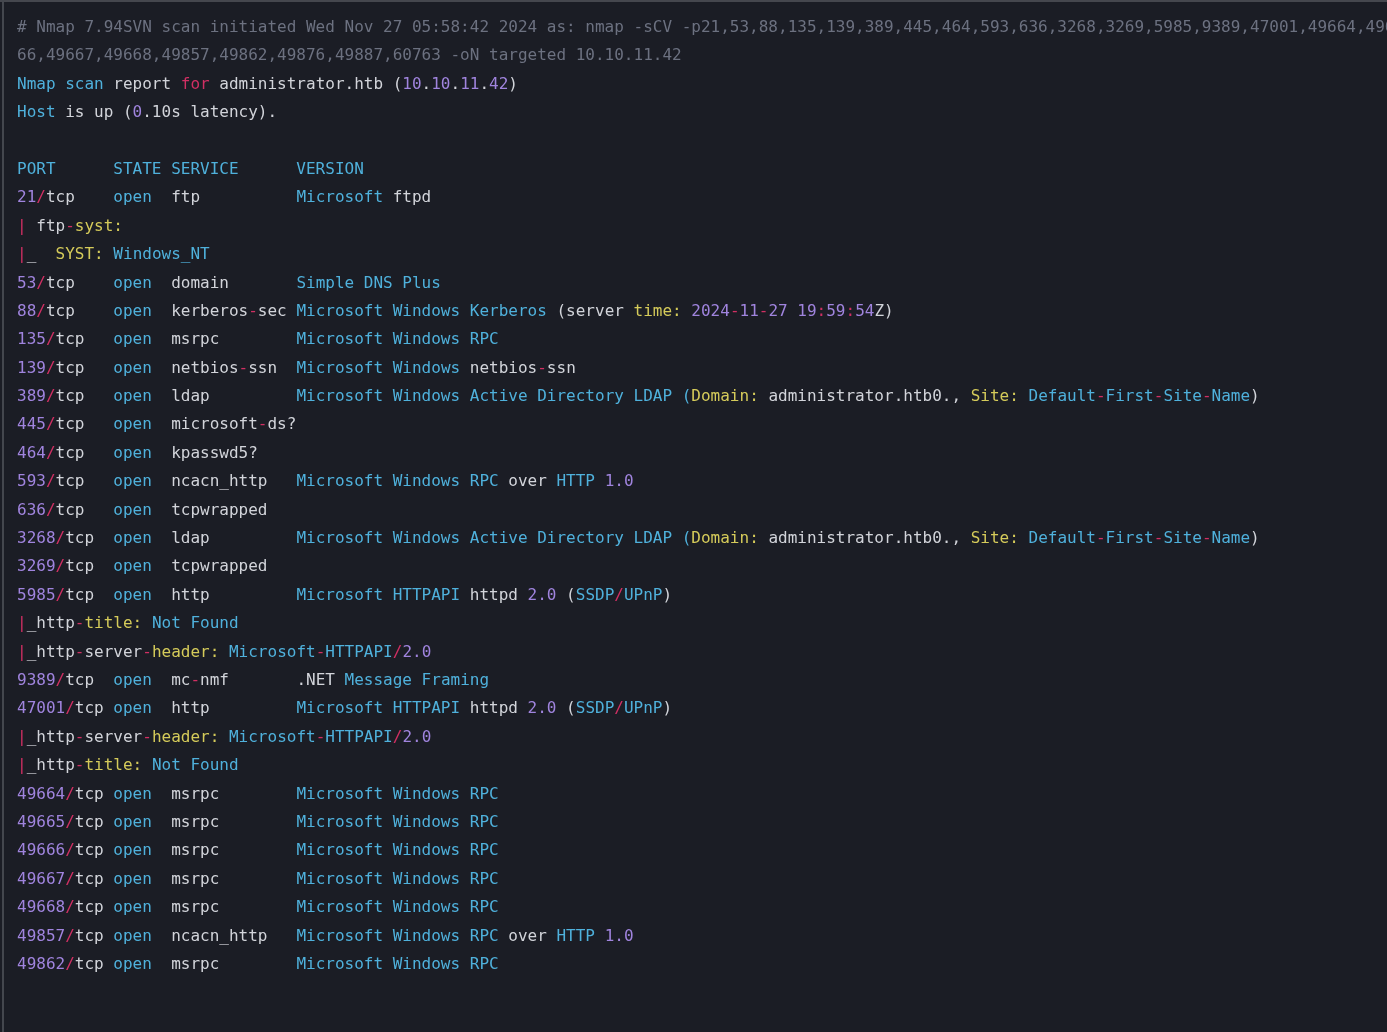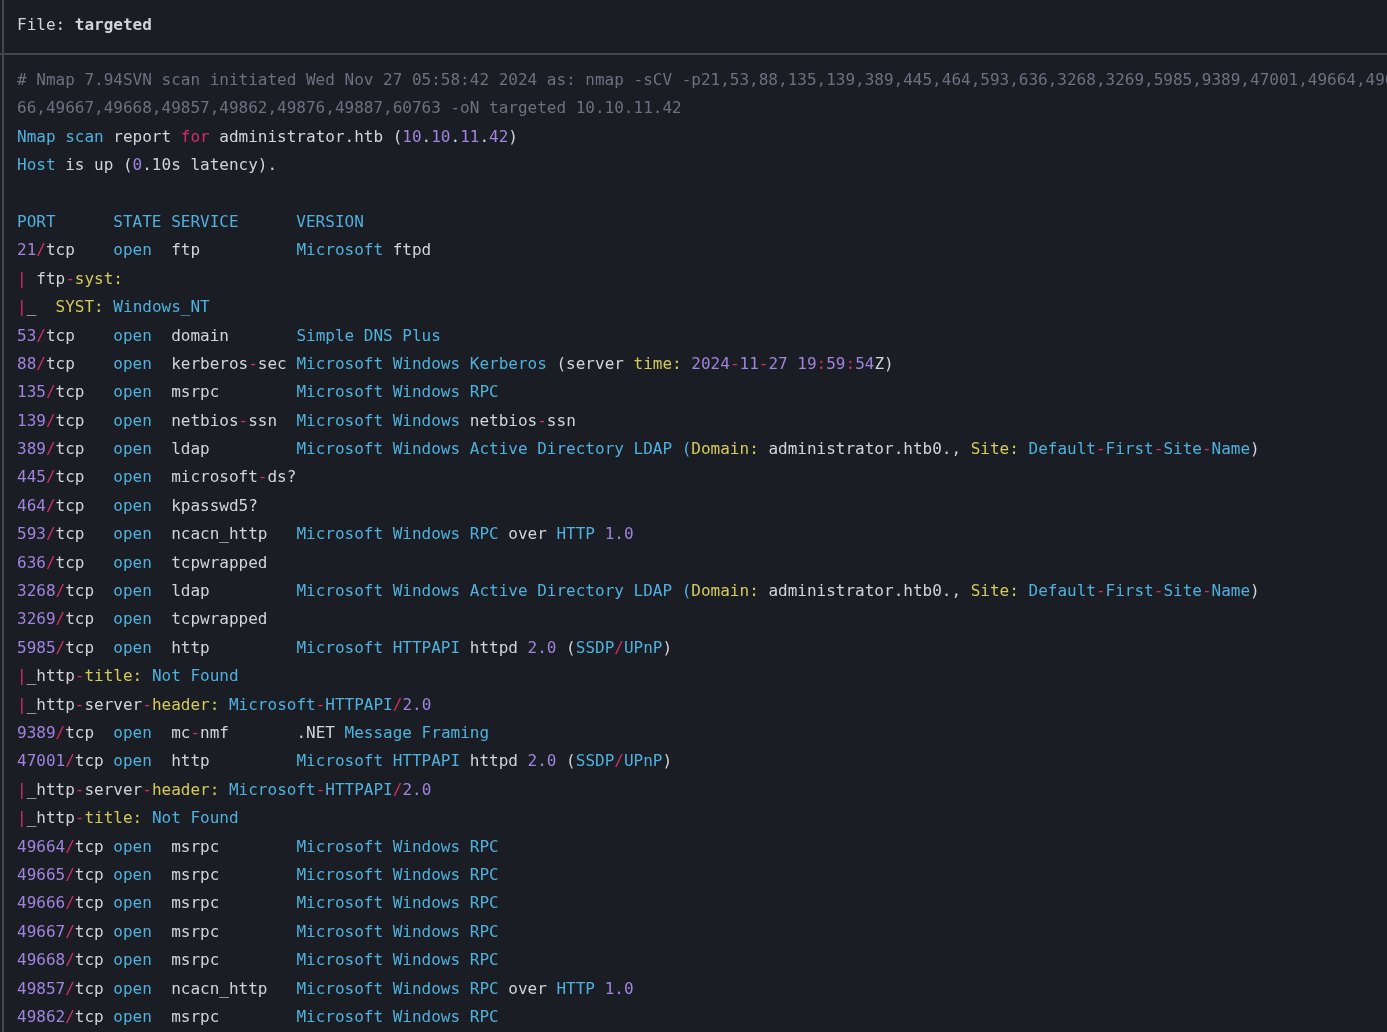--- a/index.html
+++ b/index.html
@@ -30,16 +30,15 @@
     white-space:pre;
     line-height:28.4px;
   }
   .line { height:28.4px; white-space:pre; }
 </style>
 </head>
 <body>
 
 <div class="terminal">
   <div class="left-rule"></div>
-  <div class="file-header"><span>File: </span><span class="fname">targeted</span></div>
   <div class="header-sep"></div>
   <div class="term-body" id="term-body"><div class="line"><span style="color: rgb(108, 113, 128);"># Nmap 7.94SVN scan initiated Wed Nov 27 05:58:42 2024 as: nmap -sCV -p21,53,88,135,139,389,445,464,593,636,3268,3269,5985,9389,47001,49664,49665,496</span></div><div class="line"><span style="color: rgb(108, 113, 128);">66,49667,49668,49857,49862,49876,49887,60763 -oN targeted 10.10.11.42</span></div><div class="line"><span style="color: rgb(79, 177, 220);">Nmap scan</span><span style="color: rgb(210, 212, 218);"> report </span><span style="color: rgb(209, 47, 99);">for</span><span style="color: rgb(210, 212, 218);"> administrator.htb (</span><span style="color: rgb(160, 132, 222);">10</span><span style="color: rgb(210, 212, 218);">.</span><span style="color: rgb(160, 132, 222);">10</span><span style="color: rgb(210, 212, 218);">.</span><span style="color: rgb(160, 132, 222);">11</span><span style="color: rgb(210, 212, 218);">.</span><span style="color: rgb(160, 132, 222);">42</span><span style="color: rgb(210, 212, 218);">)</span></div><div class="line"><span style="color: rgb(79, 177, 220);">Host</span><span style="color: rgb(210, 212, 218);"> is up (</span><span style="color: rgb(160, 132, 222);">0</span><span style="color: rgb(210, 212, 218);">.10s latency).</span></div><div class="line">&nbsp;</div><div class="line"><span style="color: rgb(79, 177, 220);">PORT      STATE SERVICE      VERSION</span></div><div class="line"><span style="color: rgb(160, 132, 222);">21</span><span style="color: rgb(209, 47, 99);">/</span><span style="color: rgb(210, 212, 218);">tcp    </span><span style="color: rgb(79, 177, 220);">open</span><span style="color: rgb(210, 212, 218);">  ftp          </span><span style="color: rgb(79, 177, 220);">Microsoft</span><span style="color: rgb(210, 212, 218);"> ftpd</span></div><div class="line"><span style="color: rgb(209, 47, 99);">|</span><span style="color: rgb(210, 212, 218);"> ftp</span><span style="color: rgb(209, 47, 99);">-</span><span style="color: rgb(213, 203, 90);">syst:</span></div><div class="line"><span style="color: rgb(209, 47, 99);">|</span><span style="color: rgb(210, 212, 218);">_  </span><span style="color: rgb(213, 203, 90);">SYST:</span><span style="color: rgb(210, 212, 218);"> </span><span style="color: rgb(79, 177, 220);">Windows_NT</span></div><div class="line"><span style="color: rgb(160, 132, 222);">53</span><span style="color: rgb(209, 47, 99);">/</span><span style="color: rgb(210, 212, 218);">tcp    </span><span style="color: rgb(79, 177, 220);">open</span><span style="color: rgb(210, 212, 218);">  domain       </span><span style="color: rgb(79, 177, 220);">Simple DNS Plus</span></div><div class="line"><span style="color: rgb(160, 132, 222);">88</span><span style="color: rgb(209, 47, 99);">/</span><span style="color: rgb(210, 212, 218);">tcp    </span><span style="color: rgb(79, 177, 220);">open</span><span style="color: rgb(210, 212, 218);">  kerberos</span><span style="color: rgb(209, 47, 99);">-</span><span style="color: rgb(210, 212, 218);">sec </span><span style="color: rgb(79, 177, 220);">Microsoft Windows Kerberos</span><span style="color: rgb(210, 212, 218);"> (server </span><span style="color: rgb(213, 203, 90);">time:</span><span style="color: rgb(210, 212, 218);"> </span><span style="color: rgb(160, 132, 222);">2024</span><span style="color: rgb(209, 47, 99);">-</span><span style="color: rgb(160, 132, 222);">11</span><span style="color: rgb(209, 47, 99);">-</span><span style="color: rgb(160, 132, 222);">27</span><span style="color: rgb(210, 212, 218);"> </span><span style="color: rgb(160, 132, 222);">19</span><span style="color: rgb(209, 47, 99);">:</span><span style="color: rgb(160, 132, 222);">59</span><span style="color: rgb(209, 47, 99);">:</span><span style="color: rgb(160, 132, 222);">54</span><span style="color: rgb(210, 212, 218);">Z)</span></div><div class="line"><span style="color: rgb(160, 132, 222);">135</span><span style="color: rgb(209, 47, 99);">/</span><span style="color: rgb(210, 212, 218);">tcp   </span><span style="color: rgb(79, 177, 220);">open</span><span style="color: rgb(210, 212, 218);">  msrpc        </span><span style="color: rgb(79, 177, 220);">Microsoft Windows RPC</span></div><div class="line"><span style="color: rgb(160, 132, 222);">139</span><span style="color: rgb(209, 47, 99);">/</span><span style="color: rgb(210, 212, 218);">tcp   </span><span style="color: rgb(79, 177, 220);">open</span><span style="color: rgb(210, 212, 218);">  netbios</span><span style="color: rgb(209, 47, 99);">-</span><span style="color: rgb(210, 212, 218);">ssn  </span><span style="color: rgb(79, 177, 220);">Microsoft Windows</span><span style="color: rgb(210, 212, 218);"> netbios</span><span style="color: rgb(209, 47, 99);">-</span><span style="color: rgb(210, 212, 218);">ssn</span></div><div class="line"><span style="color: rgb(160, 132, 222);">389</span><span style="color: rgb(209, 47, 99);">/</span><span style="color: rgb(210, 212, 218);">tcp   </span><span style="color: rgb(79, 177, 220);">open</span><span style="color: rgb(210, 212, 218);">  ldap         </span><span style="color: rgb(79, 177, 220);">Microsoft Windows Active Directory LDAP (</span><span style="color: rgb(213, 203, 90);">Domain:</span><span style="color: rgb(210, 212, 218);"> administrator.htb0., </span><span style="color: rgb(213, 203, 90);">Site:</span><span style="color: rgb(210, 212, 218);"> </span><span style="color: rgb(79, 177, 220);">Default</span><span style="color: rgb(209, 47, 99);">-</span><span style="color: rgb(79, 177, 220);">First</span><span style="color: rgb(209, 47, 99);">-</span><span style="color: rgb(79, 177, 220);">Site</span><span style="color: rgb(209, 47, 99);">-</span><span style="color: rgb(79, 177, 220);">Name</span><span style="color: rgb(210, 212, 218);">)</span></div><div class="line"><span style="color: rgb(160, 132, 222);">445</span><span style="color: rgb(209, 47, 99);">/</span><span style="color: rgb(210, 212, 218);">tcp   </span><span style="color: rgb(79, 177, 220);">open</span><span style="color: rgb(210, 212, 218);">  microsoft</span><span style="color: rgb(209, 47, 99);">-</span><span style="color: rgb(210, 212, 218);">ds?</span></div><div class="line"><span style="color: rgb(160, 132, 222);">464</span><span style="color: rgb(209, 47, 99);">/</span><span style="color: rgb(210, 212, 218);">tcp   </span><span style="color: rgb(79, 177, 220);">open</span><span style="color: rgb(210, 212, 218);">  kpasswd5?</span></div><div class="line"><span style="color: rgb(160, 132, 222);">593</span><span style="color: rgb(209, 47, 99);">/</span><span style="color: rgb(210, 212, 218);">tcp   </span><span style="color: rgb(79, 177, 220);">open</span><span style="color: rgb(210, 212, 218);">  ncacn_http   </span><span style="color: rgb(79, 177, 220);">Microsoft Windows RPC</span><span style="color: rgb(210, 212, 218);"> over </span><span style="color: rgb(79, 177, 220);">HTTP</span><span style="color: rgb(210, 212, 218);"> </span><span style="color: rgb(160, 132, 222);">1.0</span></div><div class="line"><span style="color: rgb(160, 132, 222);">636</span><span style="color: rgb(209, 47, 99);">/</span><span style="color: rgb(210, 212, 218);">tcp   </span><span style="color: rgb(79, 177, 220);">open</span><span style="color: rgb(210, 212, 218);">  tcpwrapped</span></div><div class="line"><span style="color: rgb(160, 132, 222);">3268</span><span style="color: rgb(209, 47, 99);">/</span><span style="color: rgb(210, 212, 218);">tcp  </span><span style="color: rgb(79, 177, 220);">open</span><span style="color: rgb(210, 212, 218);">  ldap         </span><span style="color: rgb(79, 177, 220);">Microsoft Windows Active Directory LDAP (</span><span style="color: rgb(213, 203, 90);">Domain:</span><span style="color: rgb(210, 212, 218);"> administrator.htb0., </span><span style="color: rgb(213, 203, 90);">Site:</span><span style="color: rgb(210, 212, 218);"> </span><span style="color: rgb(79, 177, 220);">Default</span><span style="color: rgb(209, 47, 99);">-</span><span style="color: rgb(79, 177, 220);">First</span><span style="color: rgb(209, 47, 99);">-</span><span style="color: rgb(79, 177, 220);">Site</span><span style="color: rgb(209, 47, 99);">-</span><span style="color: rgb(79, 177, 220);">Name</span><span style="color: rgb(210, 212, 218);">)</span></div><div class="line"><span style="color: rgb(160, 132, 222);">3269</span><span style="color: rgb(209, 47, 99);">/</span><span style="color: rgb(210, 212, 218);">tcp  </span><span style="color: rgb(79, 177, 220);">open</span><span style="color: rgb(210, 212, 218);">  tcpwrapped</span></div><div class="line"><span style="color: rgb(160, 132, 222);">5985</span><span style="color: rgb(209, 47, 99);">/</span><span style="color: rgb(210, 212, 218);">tcp  </span><span style="color: rgb(79, 177, 220);">open</span><span style="color: rgb(210, 212, 218);">  http         </span><span style="color: rgb(79, 177, 220);">Microsoft HTTPAPI</span><span style="color: rgb(210, 212, 218);"> httpd </span><span style="color: rgb(160, 132, 222);">2.0</span><span style="color: rgb(210, 212, 218);"> (</span><span style="color: rgb(79, 177, 220);">SSDP</span><span style="color: rgb(209, 47, 99);">/</span><span style="color: rgb(79, 177, 220);">UPnP</span><span style="color: rgb(210, 212, 218);">)</span></div><div class="line"><span style="color: rgb(209, 47, 99);">|</span><span style="color: rgb(210, 212, 218);">_http</span><span style="color: rgb(209, 47, 99);">-</span><span style="color: rgb(213, 203, 90);">title:</span><span style="color: rgb(210, 212, 218);"> </span><span style="color: rgb(79, 177, 220);">Not Found</span></div><div class="line"><span style="color: rgb(209, 47, 99);">|</span><span style="color: rgb(210, 212, 218);">_http</span><span style="color: rgb(209, 47, 99);">-</span><span style="color: rgb(210, 212, 218);">server</span><span style="color: rgb(209, 47, 99);">-</span><span style="color: rgb(213, 203, 90);">header:</span><span style="color: rgb(210, 212, 218);"> </span><span style="color: rgb(79, 177, 220);">Microsoft</span><span style="color: rgb(209, 47, 99);">-</span><span style="color: rgb(79, 177, 220);">HTTPAPI</span><span style="color: rgb(209, 47, 99);">/</span><span style="color: rgb(160, 132, 222);">2.0</span></div><div class="line"><span style="color: rgb(160, 132, 222);">9389</span><span style="color: rgb(209, 47, 99);">/</span><span style="color: rgb(210, 212, 218);">tcp  </span><span style="color: rgb(79, 177, 220);">open</span><span style="color: rgb(210, 212, 218);">  mc</span><span style="color: rgb(209, 47, 99);">-</span><span style="color: rgb(210, 212, 218);">nmf       </span><span style="color: rgb(210, 212, 218);">.NET </span><span style="color: rgb(79, 177, 220);">Message Framing</span></div><div class="line"><span style="color: rgb(160, 132, 222);">47001</span><span style="color: rgb(209, 47, 99);">/</span><span style="color: rgb(210, 212, 218);">tcp </span><span style="color: rgb(79, 177, 220);">open</span><span style="color: rgb(210, 212, 218);">  http         </span><span style="color: rgb(79, 177, 220);">Microsoft HTTPAPI</span><span style="color: rgb(210, 212, 218);"> httpd </span><span style="color: rgb(160, 132, 222);">2.0</span><span style="color: rgb(210, 212, 218);"> (</span><span style="color: rgb(79, 177, 220);">SSDP</span><span style="color: rgb(209, 47, 99);">/</span><span style="color: rgb(79, 177, 220);">UPnP</span><span style="color: rgb(210, 212, 218);">)</span></div><div class="line"><span style="color: rgb(209, 47, 99);">|</span><span style="color: rgb(210, 212, 218);">_http</span><span style="color: rgb(209, 47, 99);">-</span><span style="color: rgb(210, 212, 218);">server</span><span style="color: rgb(209, 47, 99);">-</span><span style="color: rgb(213, 203, 90);">header:</span><span style="color: rgb(210, 212, 218);"> </span><span style="color: rgb(79, 177, 220);">Microsoft</span><span style="color: rgb(209, 47, 99);">-</span><span style="color: rgb(79, 177, 220);">HTTPAPI</span><span style="color: rgb(209, 47, 99);">/</span><span style="color: rgb(160, 132, 222);">2.0</span></div><div class="line"><span style="color: rgb(209, 47, 99);">|</span><span style="color: rgb(210, 212, 218);">_http</span><span style="color: rgb(209, 47, 99);">-</span><span style="color: rgb(213, 203, 90);">title:</span><span style="color: rgb(210, 212, 218);"> </span><span style="color: rgb(79, 177, 220);">Not Found</span></div><div class="line"><span style="color: rgb(160, 132, 222);">49664</span><span style="color: rgb(209, 47, 99);">/</span><span style="color: rgb(210, 212, 218);">tcp </span><span style="color: rgb(79, 177, 220);">open</span><span style="color: rgb(210, 212, 218);">  msrpc        </span><span style="color: rgb(79, 177, 220);">Microsoft Windows RPC</span></div><div class="line"><span style="color: rgb(160, 132, 222);">49665</span><span style="color: rgb(209, 47, 99);">/</span><span style="color: rgb(210, 212, 218);">tcp </span><span style="color: rgb(79, 177, 220);">open</span><span style="color: rgb(210, 212, 218);">  msrpc        </span><span style="color: rgb(79, 177, 220);">Microsoft Windows RPC</span></div><div class="line"><span style="color: rgb(160, 132, 222);">49666</span><span style="color: rgb(209, 47, 99);">/</span><span style="color: rgb(210, 212, 218);">tcp </span><span style="color: rgb(79, 177, 220);">open</span><span style="color: rgb(210, 212, 218);">  msrpc        </span><span style="color: rgb(79, 177, 220);">Microsoft Windows RPC</span></div><div class="line"><span style="color: rgb(160, 132, 222);">49667</span><span style="color: rgb(209, 47, 99);">/</span><span style="color: rgb(210, 212, 218);">tcp </span><span style="color: rgb(79, 177, 220);">open</span><span style="color: rgb(210, 212, 218);">  msrpc        </span><span style="color: rgb(79, 177, 220);">Microsoft Windows RPC</span></div><div class="line"><span style="color: rgb(160, 132, 222);">49668</span><span style="color: rgb(209, 47, 99);">/</span><span style="color: rgb(210, 212, 218);">tcp </span><span style="color: rgb(79, 177, 220);">open</span><span style="color: rgb(210, 212, 218);">  msrpc        </span><span style="color: rgb(79, 177, 220);">Microsoft Windows RPC</span></div><div class="line"><span style="color: rgb(160, 132, 222);">49857</span><span style="color: rgb(209, 47, 99);">/</span><span style="color: rgb(210, 212, 218);">tcp </span><span style="color: rgb(79, 177, 220);">open</span><span style="color: rgb(210, 212, 218);">  ncacn_http   </span><span style="color: rgb(79, 177, 220);">Microsoft Windows RPC</span><span style="color: rgb(210, 212, 218);"> over </span><span style="color: rgb(79, 177, 220);">HTTP</span><span style="color: rgb(210, 212, 218);"> </span><span style="color: rgb(160, 132, 222);">1.0</span></div><div class="line"><span style="color: rgb(160, 132, 222);">49862</span><span style="color: rgb(209, 47, 99);">/</span><span style="color: rgb(210, 212, 218);">tcp </span><span style="color: rgb(79, 177, 220);">open</span><span style="color: rgb(210, 212, 218);">  msrpc        </span><span style="color: rgb(79, 177, 220);">Microsoft Windows RPC</span></div></div>
 </div>
 
 </body></html>

